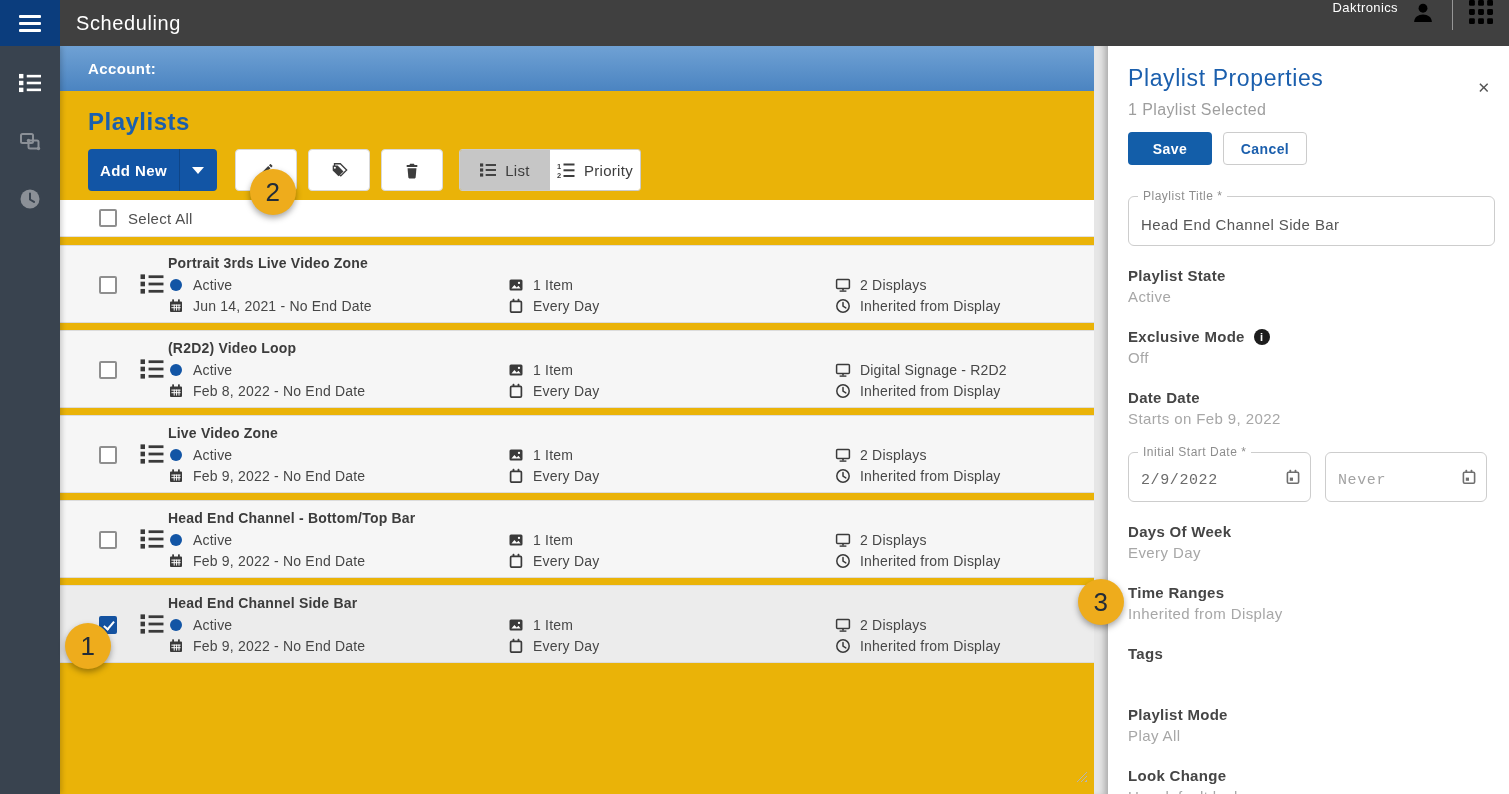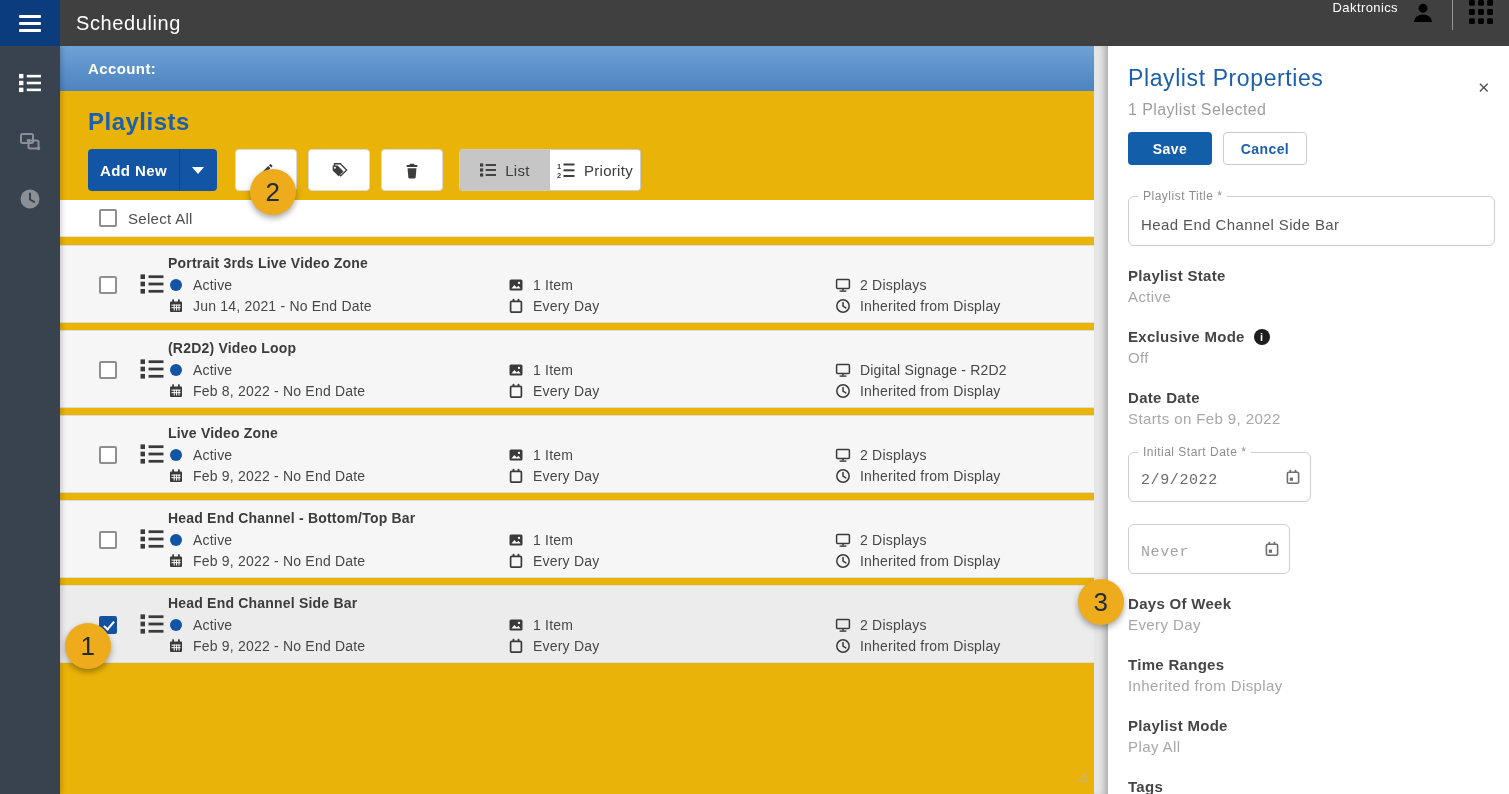--- a/index.html
+++ b/index.html
@@ -78,21 +78,21 @@
   .field-label { position:absolute; top:-8px; left:9px; background:#fff; padding:0 5px; font-size:12px; color:#8d8d8d; letter-spacing:.5px; }
   .field input { border:0; outline:0; width:100%; height:100%; padding:6px 34px 0 12px; font-size:15px; color:#565656; background:transparent; border-radius:6px; font-family:"Liberation Sans",sans-serif; letter-spacing:.4px; }
   .field input::placeholder { color:#a3a3a3; }
   .cal-btn { position:absolute; right:9px; top:16px; color:#6f6f6f; cursor:pointer; }
 
   .sec { margin-top:21px; }
   .sec-label { font-weight:bold; font-size:15px; color:#454545; display:flex; align-items:center; gap:9px; letter-spacing:.3px; }
   .sec-value { color:#a7a7a7; font-size:15px; margin-top:4px; min-height:19px; letter-spacing:.4px; }
   .info-ic { display:inline-flex; width:16px; height:16px; border-radius:50%; background:#1d1d1d; color:#fff; font-size:11px; font-weight:bold; align-items:center; justify-content:center; font-style:normal; }
   .info-ic::after { content:"i"; }
-  .date-row { display:flex; gap:14px; margin-top:15px;flex-direction:column; }
+  .date-row { display:flex; gap:14px; margin-top:15px; }
   .dfield { position:relative; border:1px solid #cdcdcd; border-radius:6px; height:50px; margin-top:8px; }
   .df1 { width:183px; }
   .df2 { width:162px; }
   .dfield input { border:0; outline:0; width:100%; height:100%; padding:6px 34px 0 12px; font-size:15px; color:#6b6b6b; background:transparent; border-radius:6px; font-family:Liberation Mono, monospace; letter-spacing:.6px; }
   .dfield input::placeholder { color:#a3a3a3; }
 
   
   .callout { position:absolute; width:46px; height:46px; border-radius:50%; background:#eeac1c; color:#222c38; font-size:26px; display:flex; align-items:center; justify-content:center; z-index:10; box-shadow:0 3px 6px rgba(0,0,0,.35); }
   .c1 { left:65px; top:623px; }
   .c2 { left:250px; top:169px; }
@@ -578,26 +578,26 @@
 
     <div class="sec">
       <div class="sec-label">Days Of Week</div>
       <div class="sec-value">Every Day</div>
     </div>
     <div class="sec">
       <div class="sec-label">Time Ranges</div>
       <div class="sec-value">Inherited from Display</div>
     </div>
     <div class="sec">
+      <div class="sec-label">Tags</div>
+      <div class="sec-value"></div>
+    </div>
+    <div class="sec">
       <div class="sec-label">Playlist Mode</div>
       <div class="sec-value">Play All</div>
-    </div>
-    <div class="sec">
-      <div class="sec-label">Tags</div>
-      <div class="sec-value"></div>
     </div>
     <div class="sec">
       <div class="sec-label">Look Change</div>
       <div class="sec-value">Use default look</div>
     </div>
   </div>
 
   <div class="callout c1">1</div>
   <div class="callout c2">2</div>
   <div class="callout c3">3</div>

